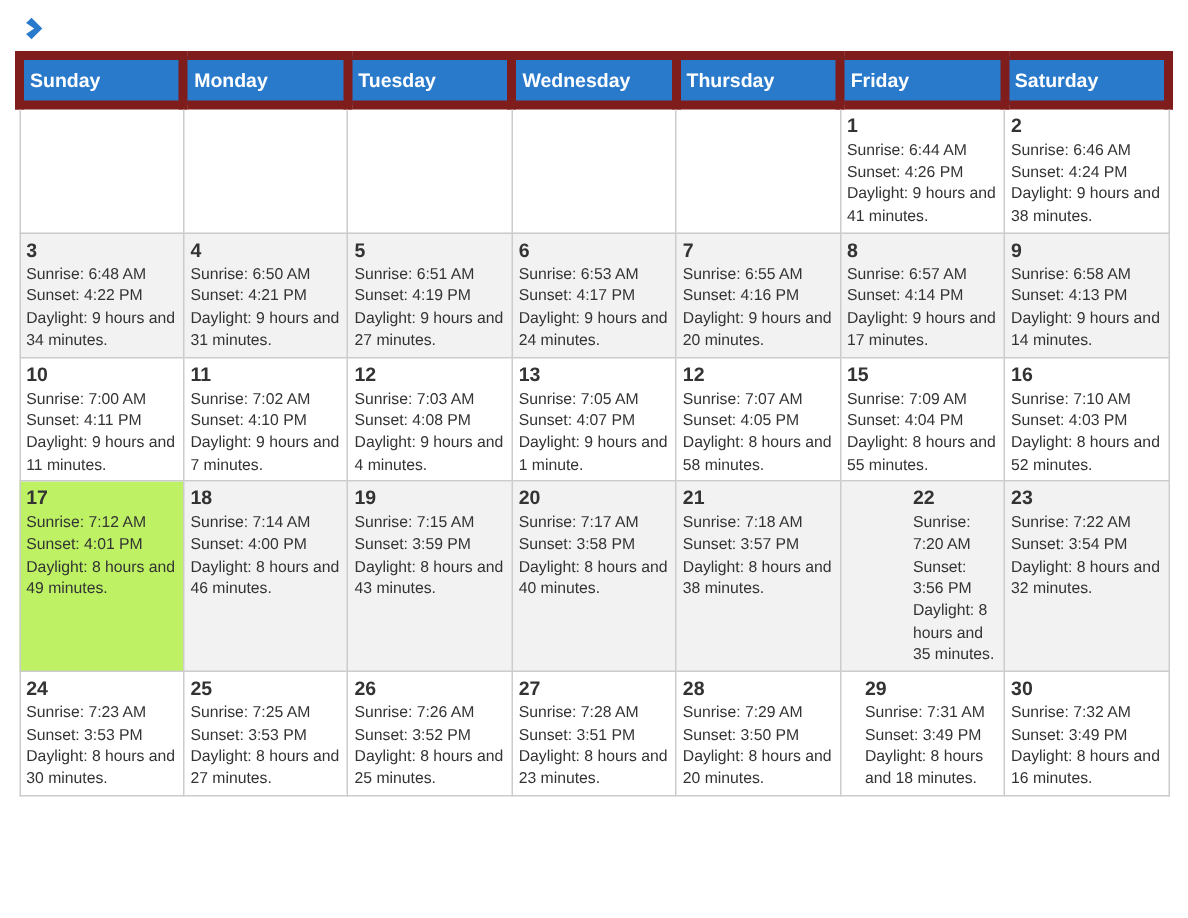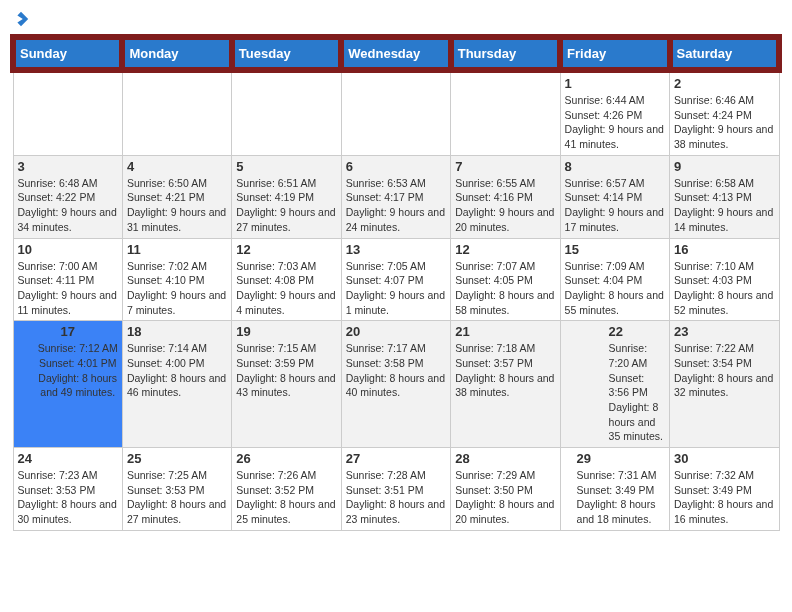--- a/index.html
+++ b/index.html
@@ -223,23 +223,23 @@
 Daylight: 8 hours and 55 minutes.</div>
         </td>
         <td style="background: rgb(255, 255, 255);">
           <span class="day-num">16</span>
           <div class="day-info" style="white-space: pre-line;">Sunrise: 7:10 AM
 Sunset: 4:03 PM
 Daylight: 8 hours and 52 minutes.</div>
         </td>
       </tr>
       <tr>
-        <td style="background: #3b82f6; text-align: center;">
+        <td style="background: #bef264;">
           <span class="day-num">17</span>
-          <div class="day-info" style="white-space: pre-line; margin-left: 20px;">Sunrise: 7:12 AM
+          <div class="day-info" style="white-space: pre-line;">Sunrise: 7:12 AM
 Sunset: 4:01 PM
 Daylight: 8 hours and 49 minutes.</div>
         </td>
         <td style="background: rgb(242, 242, 242);">
           <span class="day-num">18</span>
           <div class="day-info" style="white-space: pre-line;">Sunrise: 7:14 AM
 Sunset: 4:00 PM
 Daylight: 8 hours and 46 minutes.</div>
         </td>
         <td style="background: rgb(242, 242, 242);">

